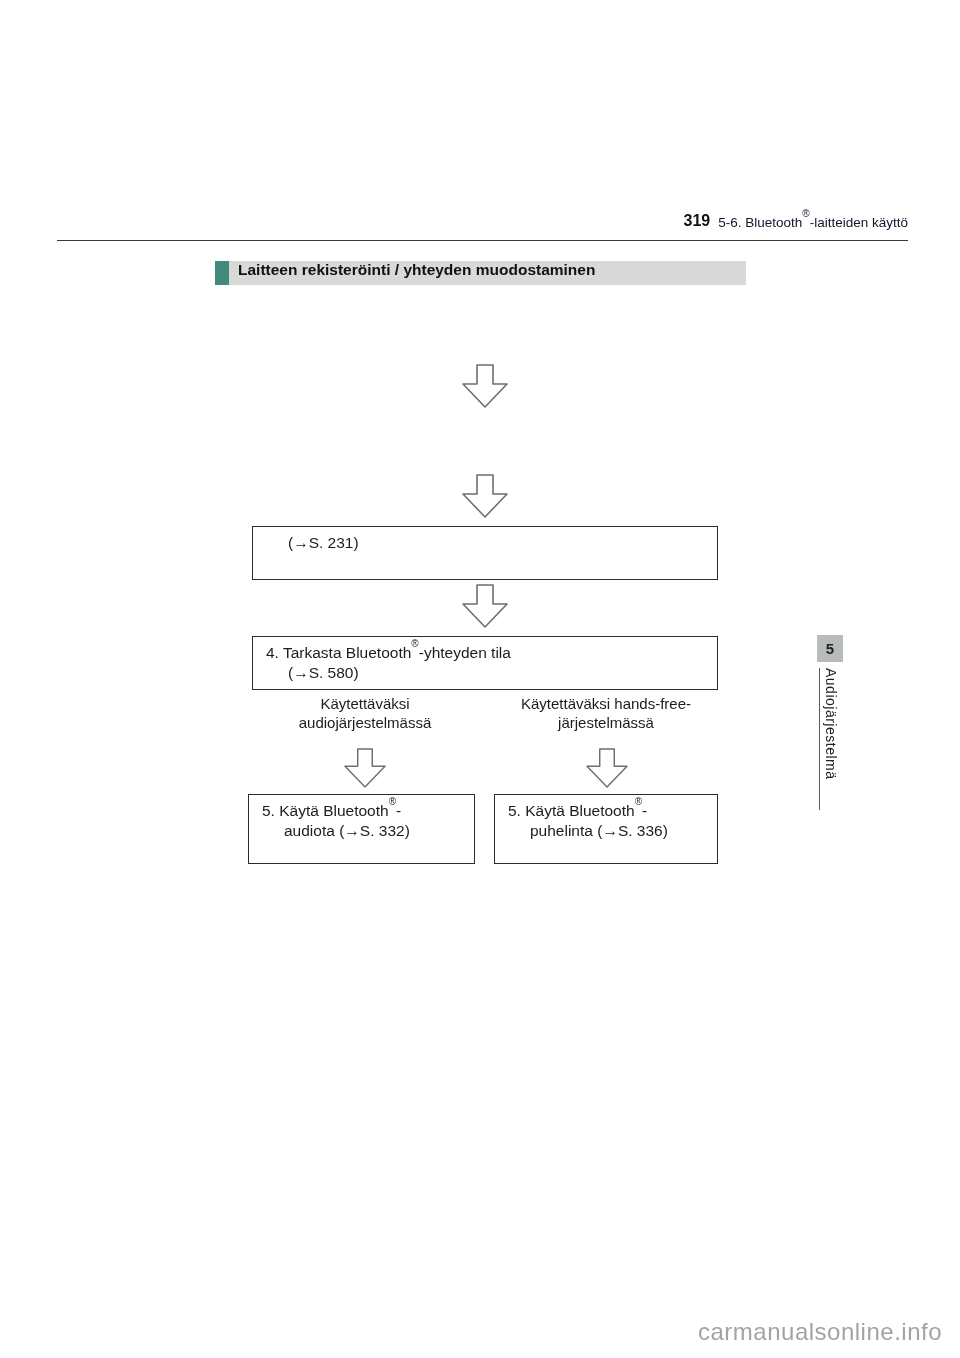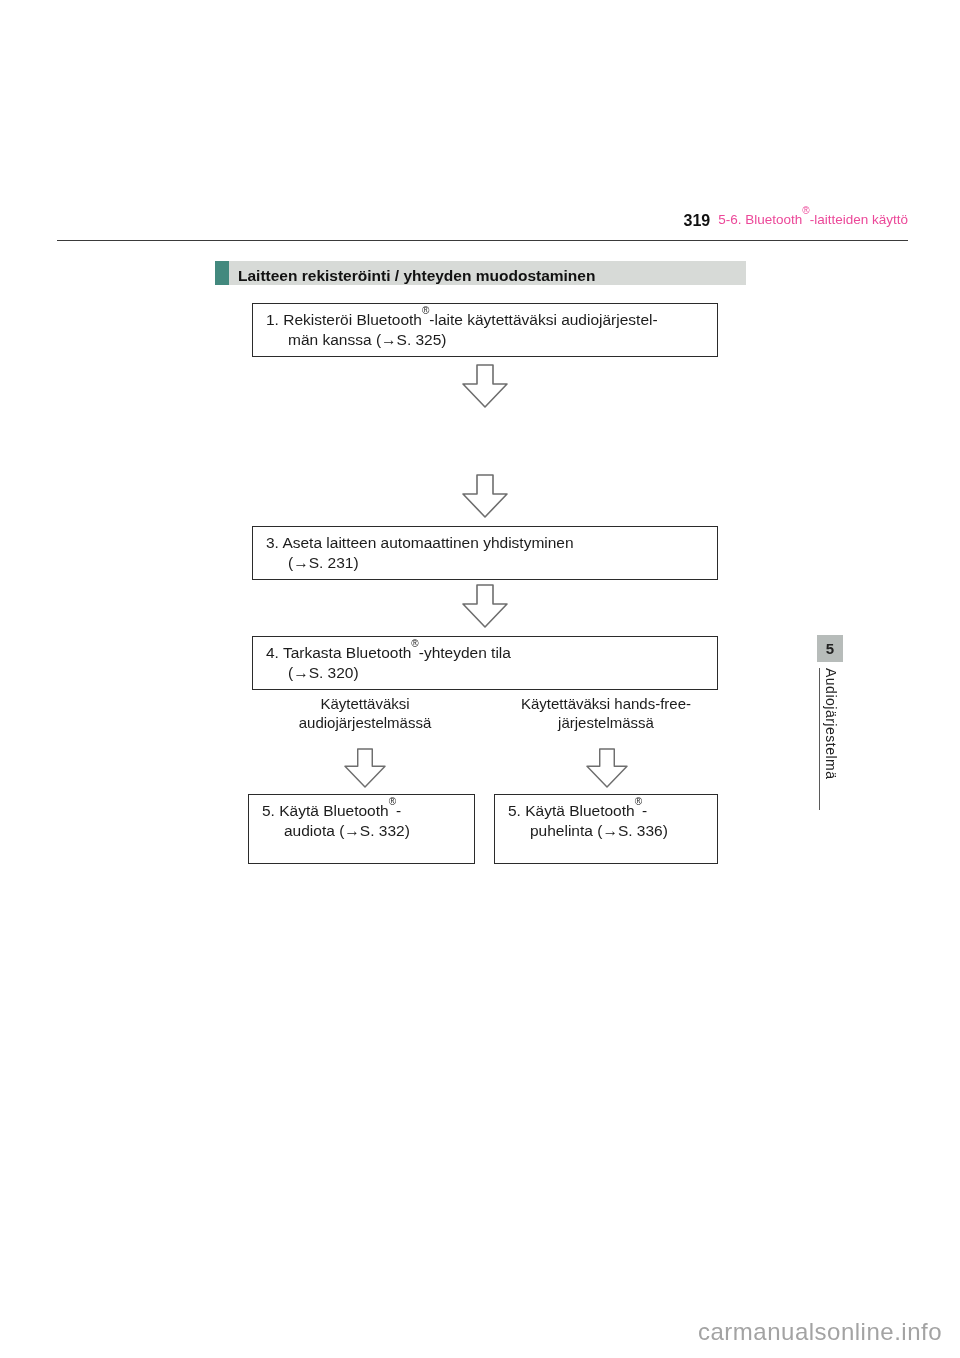--- a/index.html
+++ b/index.html
@@ -21,51 +21,51 @@
     height:1358px;
     background:#ffffff;
     overflow:hidden;
   }
   
   .header-group{
     position:absolute;
     top:212px;
     right:52px;
     display:flex;
-    align-items:flex-start;
+    align-items:flex-end;
     gap:8px;
     white-space:nowrap;
   }
   .page-num{
     font-size:16px;
     font-weight:bold;
     color:#111;
   }
   .section-title{
     font-size:13.5px;
-    color:#ec4899;
+    color:#0f172a;
   }
   .header-rule{
     position:absolute;
     top:240px;
     left:57px;
     width:851px;
     height:1px;
     background:#3a3a3a;
   }
   
   .heading-bar{
     position:absolute;
     top:261px;
     left:215px;
     width:531px;
     height:24px;
     background:var(--heading_bar_bg,#d7dad7);
     display:flex;
-    align-items:flex-end;
+    align-items:flex-start;
   }
   .heading-accent{
     width:14px;
     height:24px;
     background:var(--accent_teal,#43897e);
     flex:none;
   }
   .heading-text{
     font-size:15.5px;
     font-weight:bold;
@@ -170,52 +170,47 @@
     <span class="page-num">319</span>
     <span class="section-title">5-6. Bluetooth<sup class="reg">®</sup>-laitteiden käyttö</span>
   </div>
   <div class="header-rule"></div>
 
   <div class="heading-bar">
     <span class="heading-accent"></span>
     <span class="heading-text">Laitteen rekisteröinti / yhteyden muodostaminen</span>
   </div>
 
-  <div class="flow-box step" style="top:303px">
-    <div class="l1">1. Rekisteröi Bluetooth<sup class="reg">®</sup>-laite käytettäväksi audiojärjestel-</div>
-    <div class="l2">män kanssa (→S. 325)</div>
-  </div>
 
   <div class="arrow" style="left:462px;top:364px">
     <svg width="46" height="44" viewBox="0 0 46 44">
         <polygon points="15,1 31,1 31,20 45,20 23,43 1,20 15,20" fill="#ffffff" stroke="#6e6e6e" stroke-width="1.6" stroke-linejoin="round"></polygon>
       </svg>
   </div>
 
 
   <div class="arrow" style="left:462px;top:474px">
     <svg width="46" height="44" viewBox="0 0 46 44">
         <polygon points="15,1 31,1 31,20 45,20 23,43 1,20 15,20" fill="#ffffff" stroke="#6e6e6e" stroke-width="1.6" stroke-linejoin="round"></polygon>
       </svg>
   </div>
 
   <div class="flow-box step" style="top:526px">
-    <div class="l1">3. Aseta laitteen automaattinen yhdistyminen</div>
     <div class="l2">(→S. 231)</div>
   </div>
 
   <div class="arrow" style="left:462px;top:584px">
     <svg width="46" height="44" viewBox="0 0 46 44">
         <polygon points="15,1 31,1 31,20 45,20 23,43 1,20 15,20" fill="#ffffff" stroke="#6e6e6e" stroke-width="1.6" stroke-linejoin="round"></polygon>
       </svg>
   </div>
 
   <div class="flow-box step" style="top:636px">
     <div class="l1">4. Tarkasta Bluetooth<sup class="reg">®</sup>-yhteyden tila</div>
-    <div class="l2">(→S. 320)</div>
+    <div class="l2">(→S. 580)</div>
   </div>
 
   <div class="branch-label right">Käytettäväksi hands-free-
 järjestelmässä</div>
   <div class="branch-label left">Käytettäväksi
 audiojärjestelmässä</div>
 
   <div class="arrow" style="left:344px;top:748px">
     <svg width="42" height="40" viewBox="0 0 46 44">
         <polygon points="15,1 31,1 31,20 45,20 23,43 1,20 15,20" fill="#ffffff" stroke="#6e6e6e" stroke-width="1.6" stroke-linejoin="round"></polygon>

